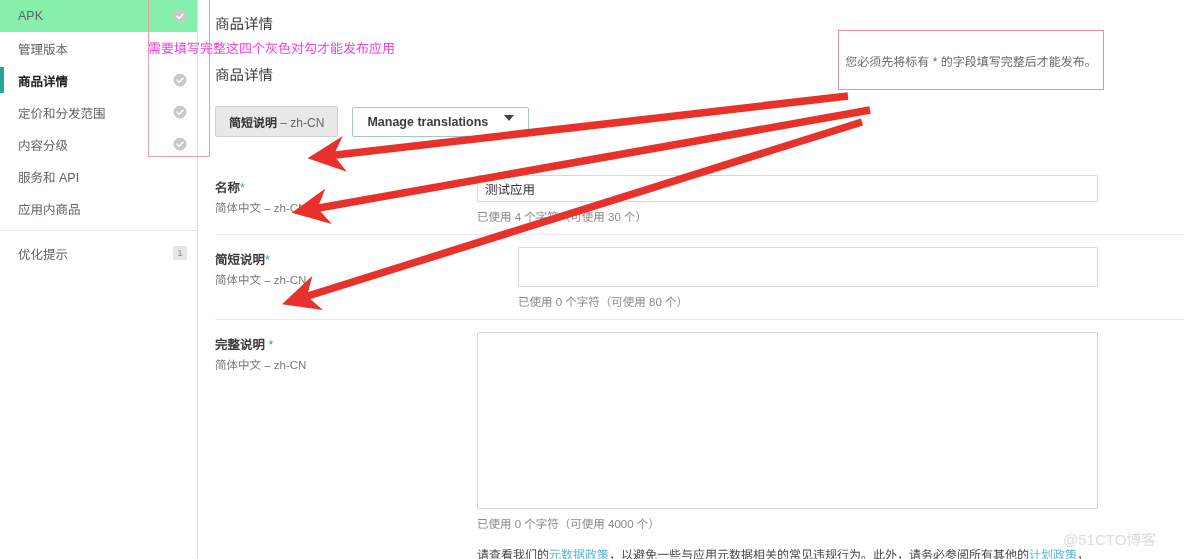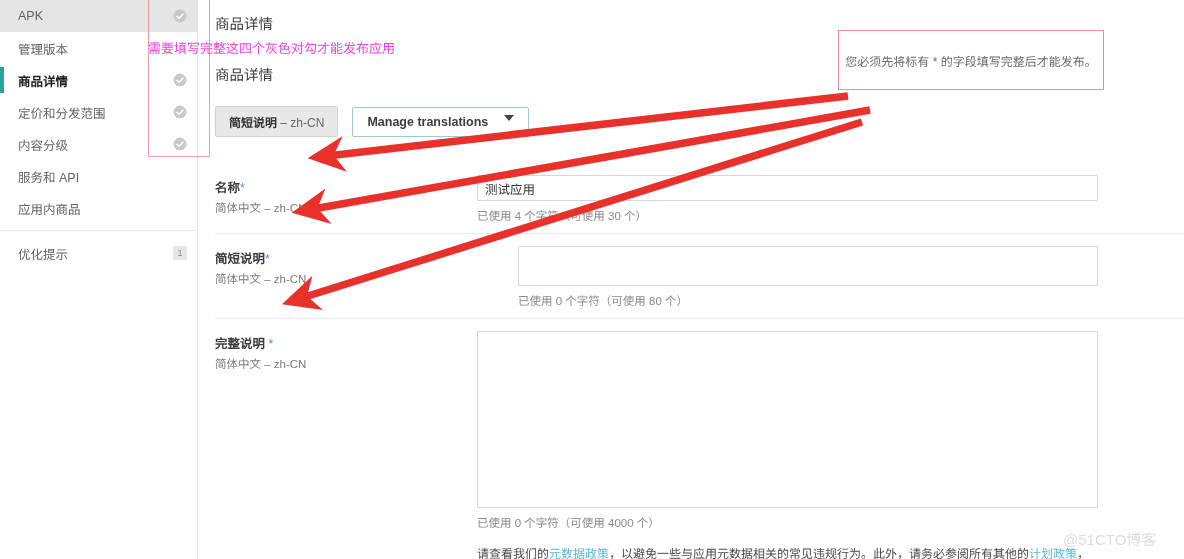--- a/index.html
+++ b/index.html
@@ -40,21 +40,21 @@
     display: flex;
     align-items: center;
     padding-left: 18px;
     padding-right: 10px;
     font-size: 12.5px;
     color: #5f6368;
     box-sizing: border-box;
     white-space: nowrap;
   }
   .nav-item.first {
-    background: #e5e5e5;
+    background: #86efac;
   }
   .nav-item.active {
     color: #212121;
     font-weight: bold;
   }
   .nav-item.active .accent-bar {
     position: absolute;
     left: 0;
     top: 3px;
     bottom: 3px;
@@ -188,21 +188,21 @@
   }
   .text-input {
     width: 100%;
     box-sizing: border-box;
     border: 1px solid #d6d6d6;
     border-radius: 1px;
     background: #fff;
     padding: 5px 7px;
     font-size: 12.5px;
     color: #333;
-    font-family: Liberation Sans, sans-serif;
+    font-family: Liberation Serif, serif;
     outline: none;
   }
   textarea.text-input {
     resize: none;
     display: block;
   }
   .counter {
     font-size: 11.5px;
     color: #8a8a8a;
     margin-top: 6px;

